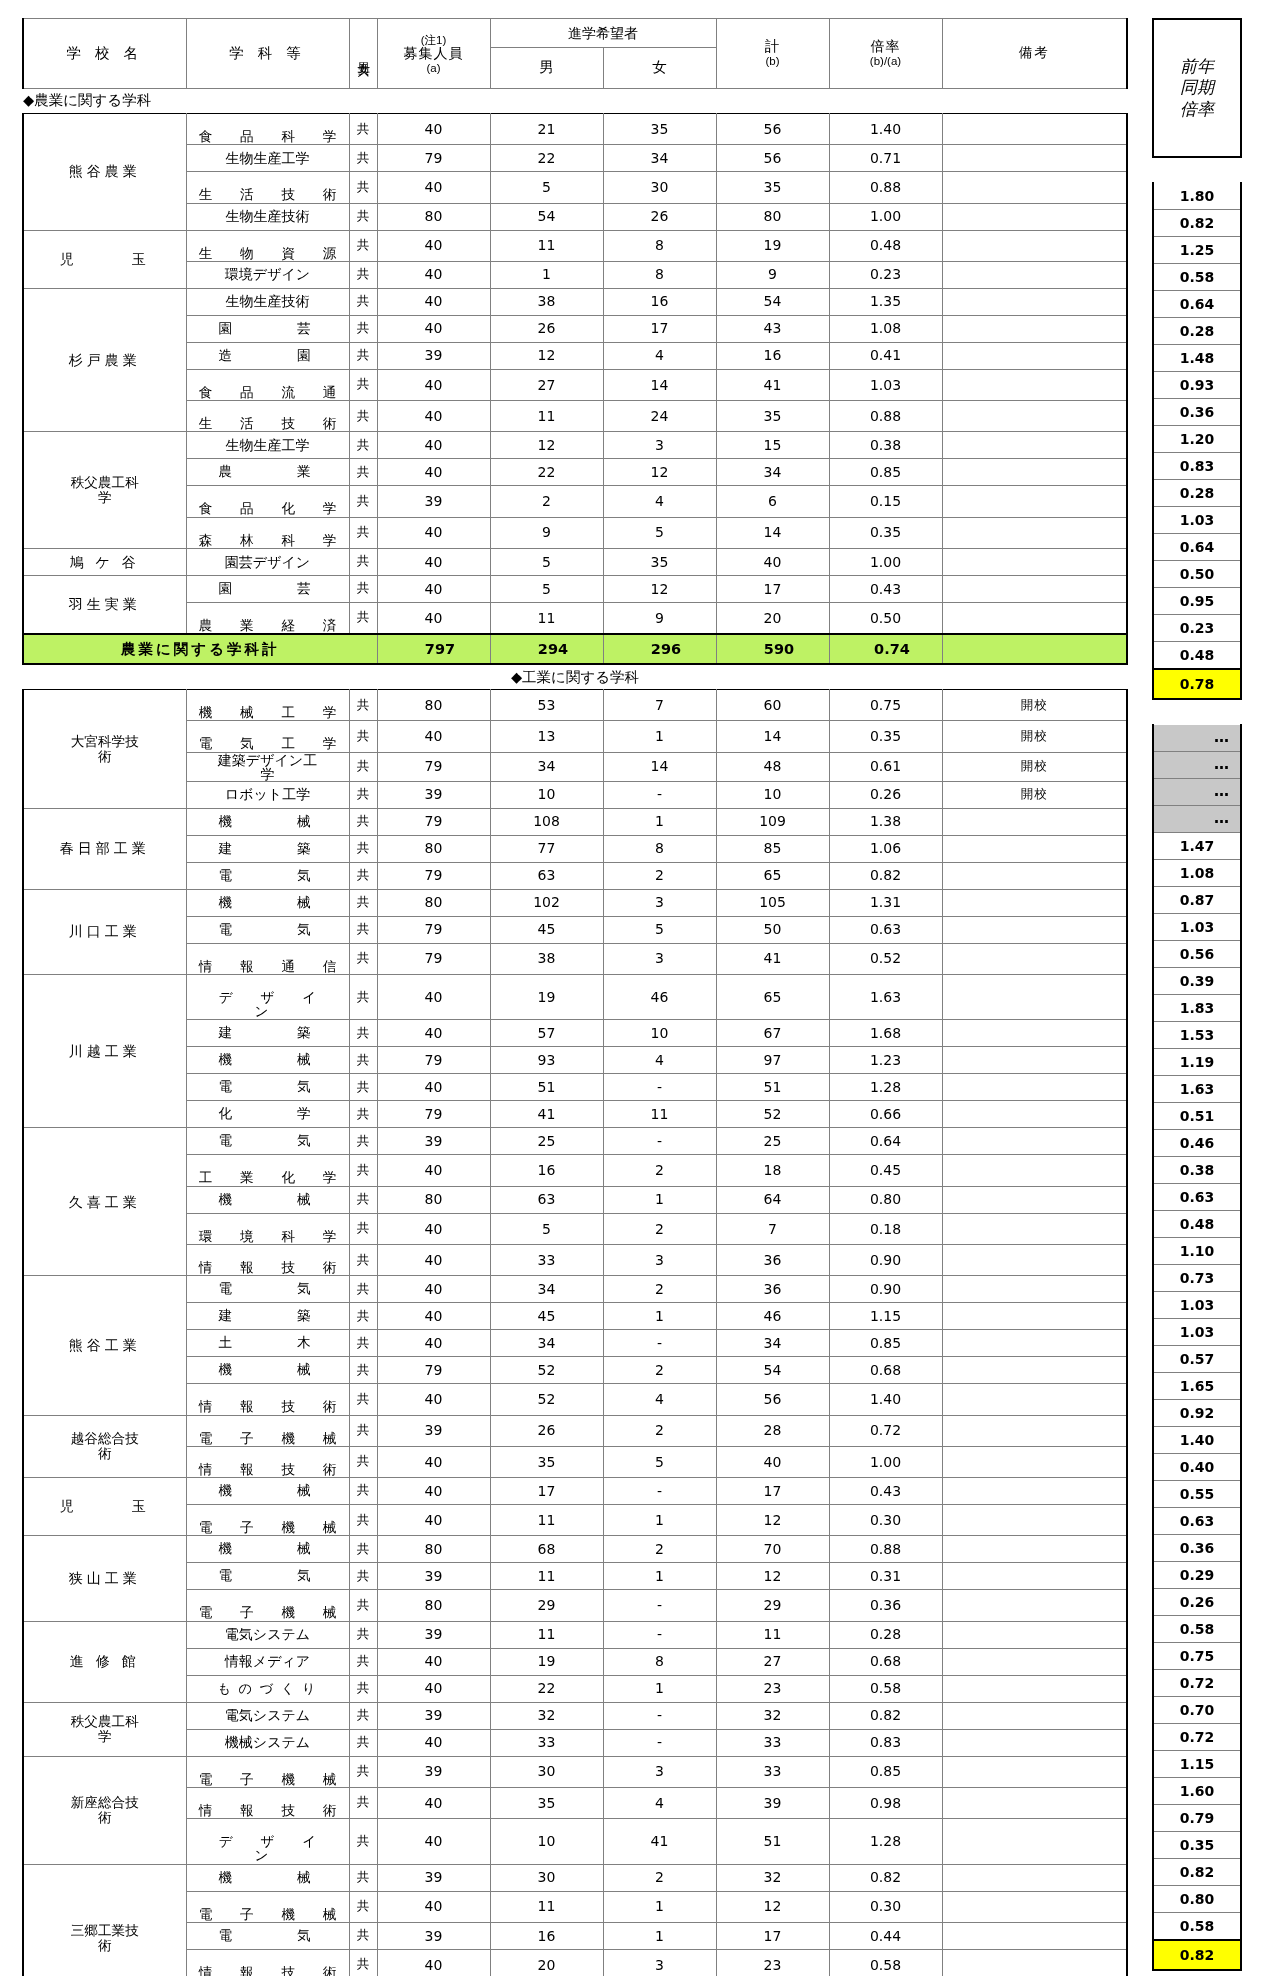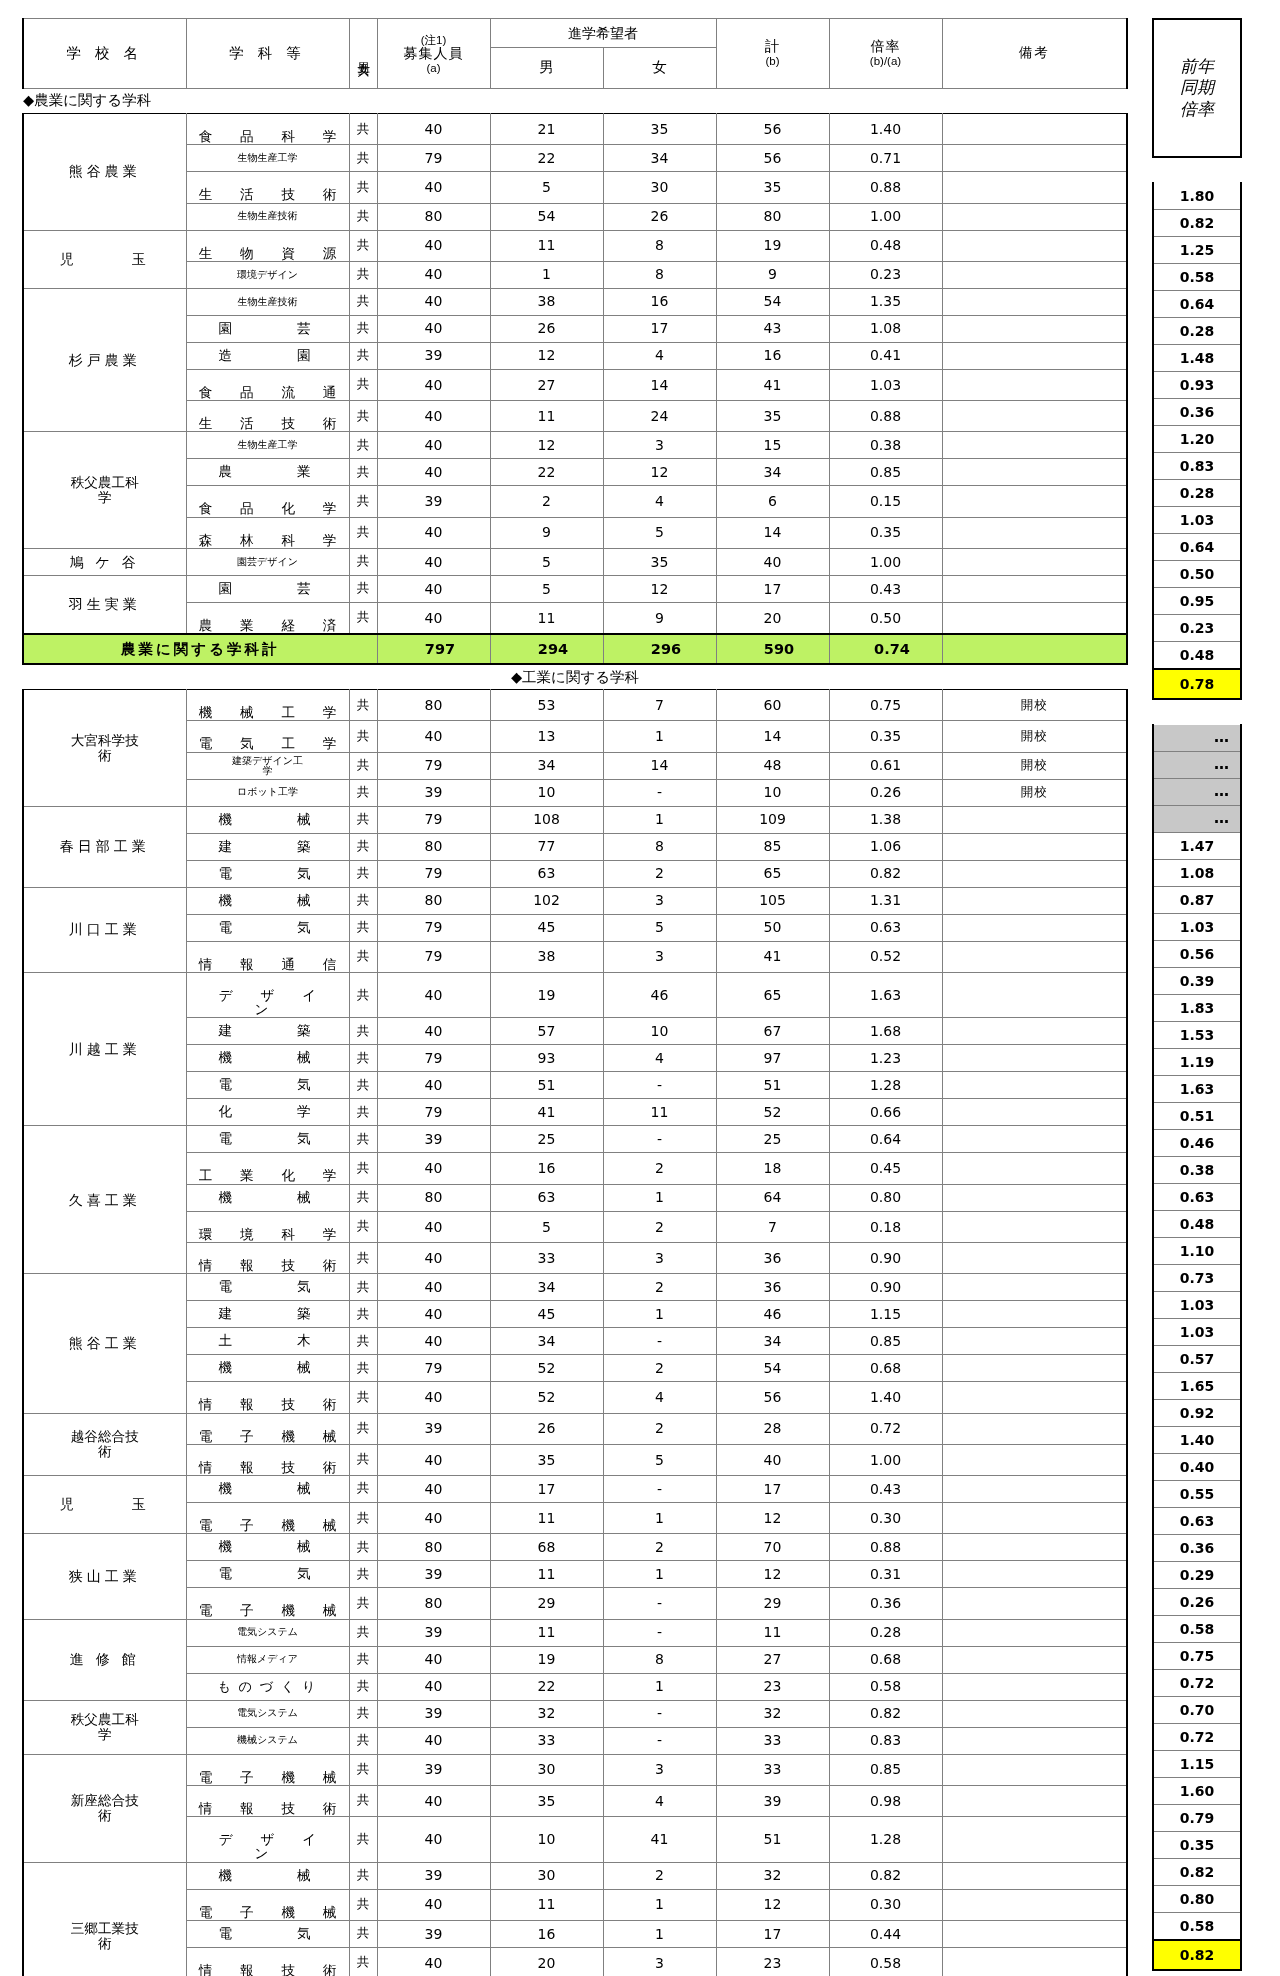--- a/index.html
+++ b/index.html
@@ -87,21 +87,21 @@
   .sect{
     font-size:14.5px;
     font-weight:bold;
     margin:6px 0 2px 4px;
     letter-spacing:0px;
   }
   
   .school{font-size:14px;letter-spacing:4px;}
   .school.two{letter-spacing:0px;font-size:13.6px;line-height:1.12;}
   .dept{font-size:13.6px;letter-spacing:6px;}
-  .dept.tight{letter-spacing:0px;font-size:10px;}
+  .dept.tight{letter-spacing:0px;font-size:14px;}
   .dept.narrow{letter-spacing:2px;font-size:13.2px;}
   .dept.spread{letter-spacing:12px;text-indent:12px;margin-top:16px;}
   .coed{font-size:12.5px;}
   .num{font-size:14px;font-weight:bold;font-family:"DejaVu Sans",sans-serif;}
   .num.light{font-weight:normal;}
   .note{font-size:12.5px;letter-spacing:1px;text-align:left;padding-left:4px;}
   
   tr.total td{
     background:#bef264;
     font-weight:bold;

